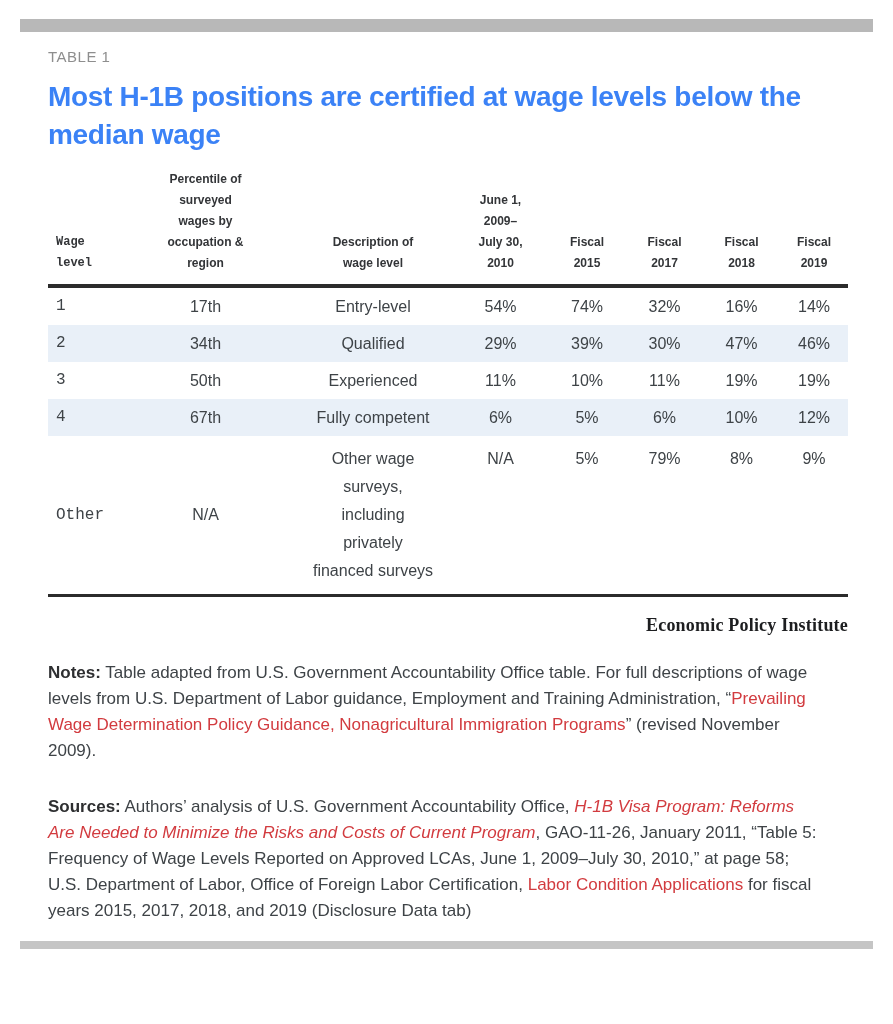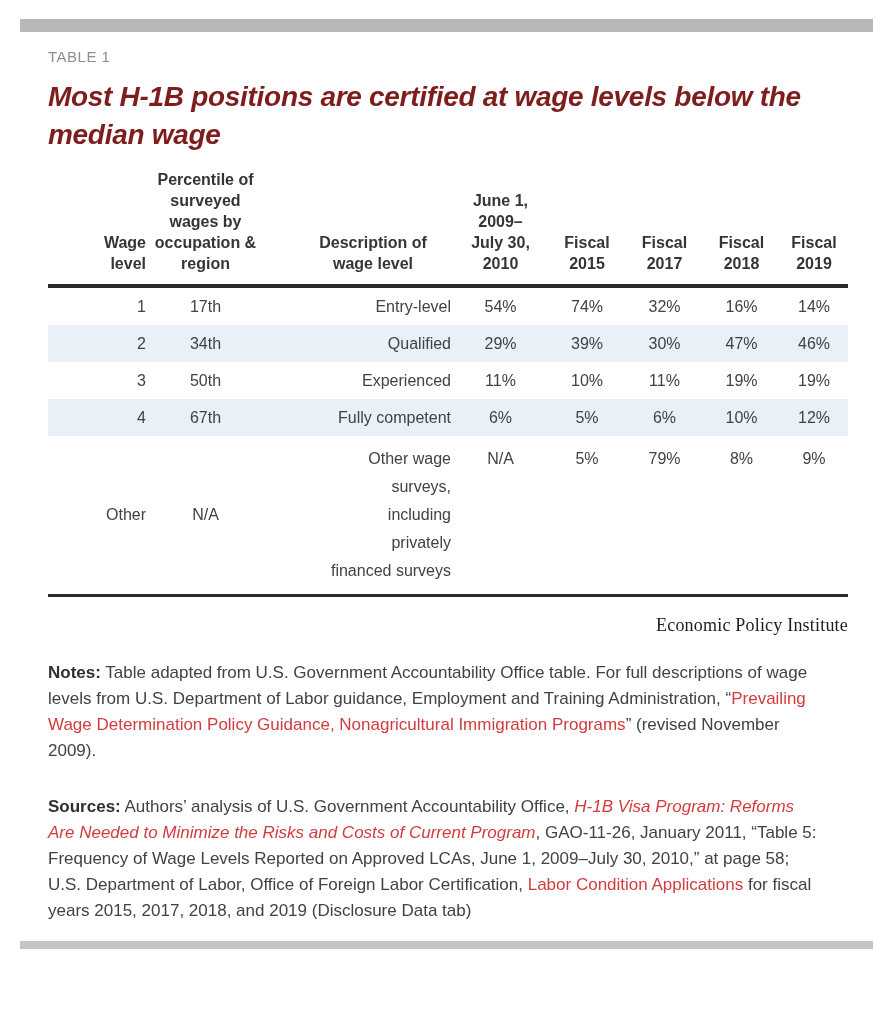--- a/index.html
+++ b/index.html
@@ -19,23 +19,22 @@
     font-size: 15px;
     letter-spacing: 0.5px;
     color: #8e8e8e;
   }
   h1.title {
     margin: 13px 0 0;
     font-size: 28px;
     line-height: 38px;
     font-weight: bold;
     letter-spacing: -0.3px;
-    color: #7f1d1d;
+    color: #3b82f6;
     max-width: 790px;
-    font-style: italic;
   }
   p.subtitle {
     margin: 13px 0 0;
     font-size: 20.5px;
     line-height: 29px;
     color: #3f4347;
     max-width: 800px;
   }
 
   table.data-table {
@@ -49,53 +48,53 @@
   col.c3 { width: 190px; }
   col.c4 { width: 95px; }
   col.c5 { width: 78px; }
   col.c6 { width: 77px; }
   col.c7 { width: 77px; }
   col.c8 { width: 68px; }
 
   thead th {
     vertical-align: bottom;
     font-weight: bold;
-    font-size: 16px;
+    font-size: 12px;
     line-height: 21px;
     color: #333538;
     padding: 0 2px 10px;
     white-space: pre-line;
   }
   tbody {
     border-top: 4px solid #2b2b2b;
     border-bottom: 3px solid #2b2b2b;
   }
   td {
     font-size: 16px;
     line-height: 19px;
     color: #3e4347;
     padding: 9px 2px;
     vertical-align: top;
   }
-  .al { text-align: right; }
+  .al { text-align: left; font-family: Liberation Mono, monospace; }
   .ac { text-align: center; }
   th.desc, td.desc { padding-left: 32px; }
-  td.desc { text-align: right; }
+  td.desc { text-align: center; }
   th.col1, td.col1 { padding-left: 8px; }
   tr.alt { background: #e9f0f8; }
   tr.other-row td { line-height: 28px; }
   td.mid { vertical-align: middle; }
   td.pre { white-space: pre-line; }
 
   .attribution {
     width: 800px;
     margin-top: 18px;
     text-align: right;
     font-family: "Liberation Serif", serif;
-    font-weight: normal;
+    font-weight: bold;
     font-size: 18px;
     letter-spacing: 0.2px;
     color: #1d1e20;
   }
 
   p.note {
     margin: 24px 0 0;
     max-width: 800px;
     font-size: 17px;
     line-height: 26px;

